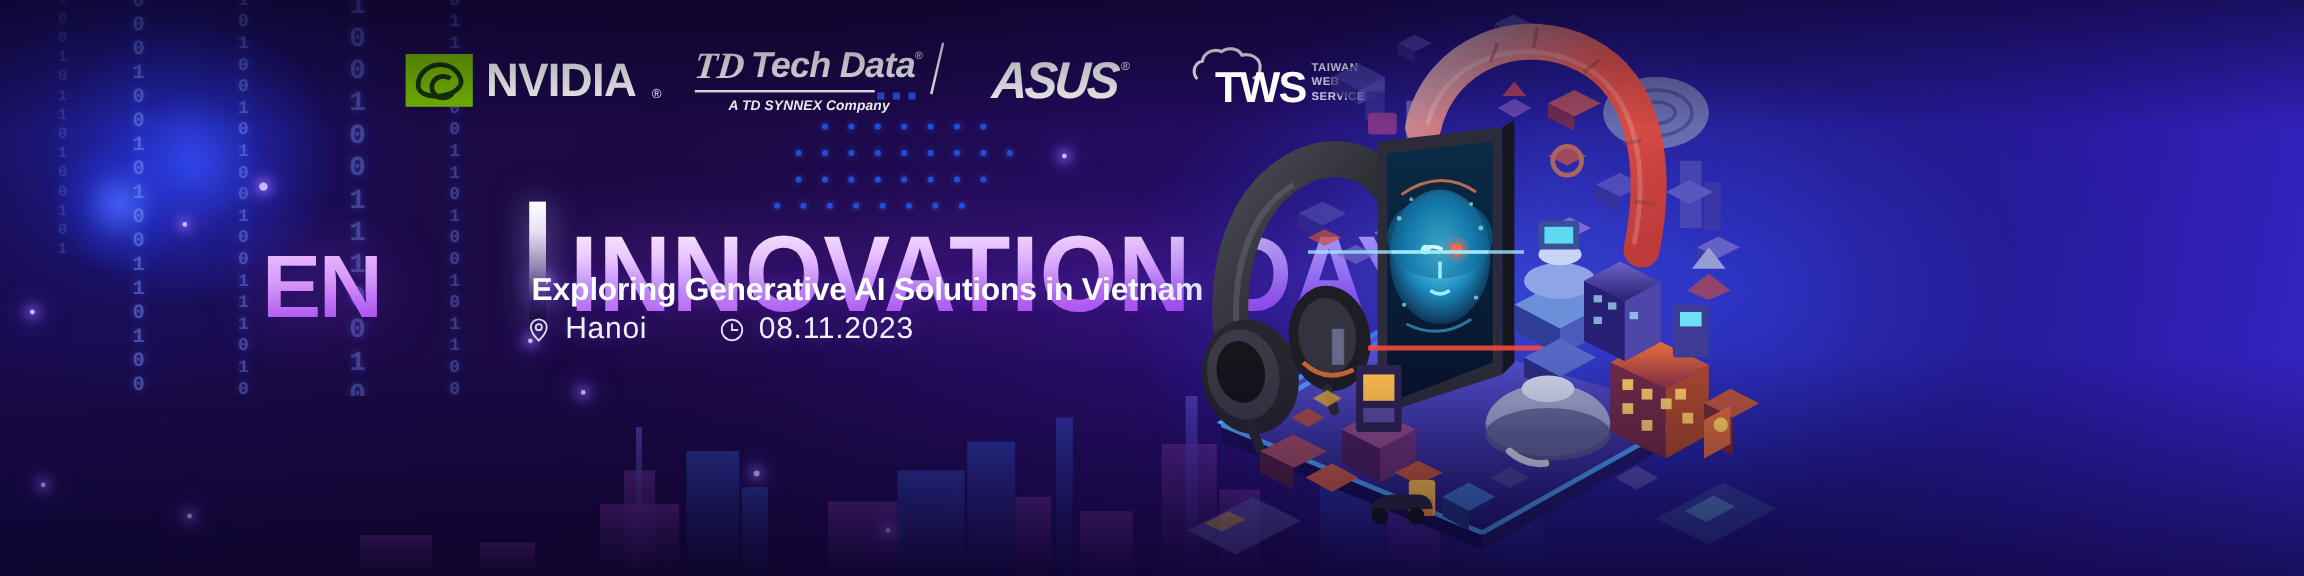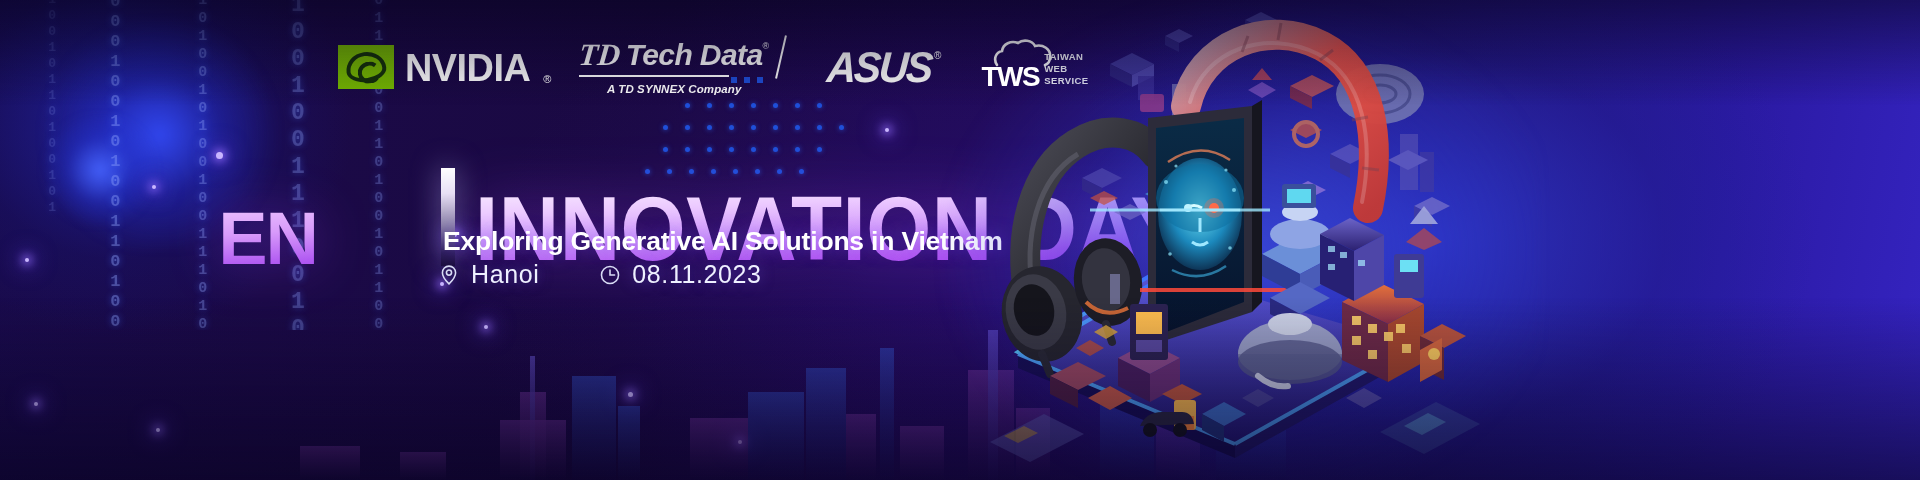--- a/index.html
+++ b/index.html
@@ -129,22 +129,22 @@
     font-family:"Liberation Sans", sans-serif;
   }
   .asus-reg{ font-size:10px; color:#fff; margin:3px 0 0 3px; }
 
   
   .tws{ margin-left:40px; align-items:flex-end; position:relative; padding-top:8px; }
   .tws-cloud{
     position:absolute; left:12px; top:-4px; width:64px; height:28px;
   }
   .tws-word{
-    font-size:28px; font-weight:700; color:#fff; line-height:1;
-    letter-spacing:-1.5px; position:relative; z-index:2;
+    font-size:36px; font-weight:700; color:#fff; line-height:1;
+    letter-spacing:-1.5px; position:relative; z-index:2;margin-left:31px;
   }
   .tws-sub{
     display:flex; flex-direction:column; font-size:9.5px; font-weight:700;
     color:#fff; line-height:1.25; margin:0 0 4px 5px; letter-spacing:.4px;
   }
 
   
   .headline{ position:absolute; left:132px; top:168px; display:flex; align-items:flex-end; }
 
   .genai{

